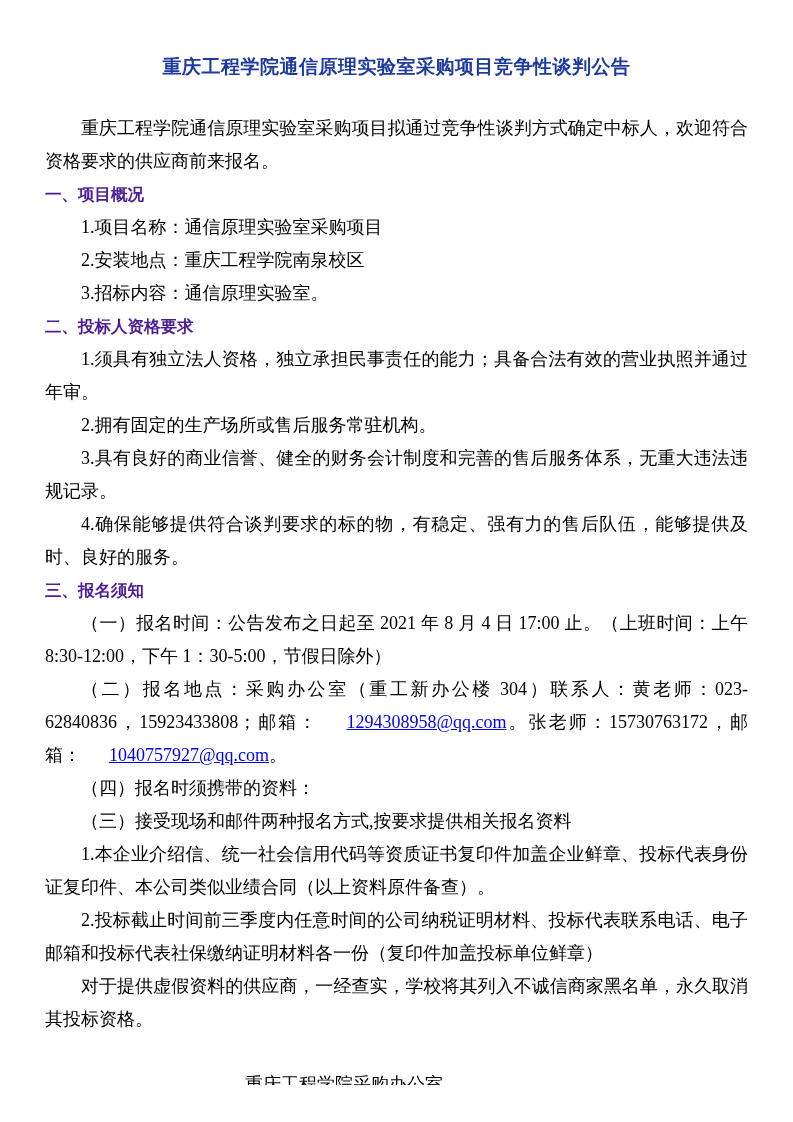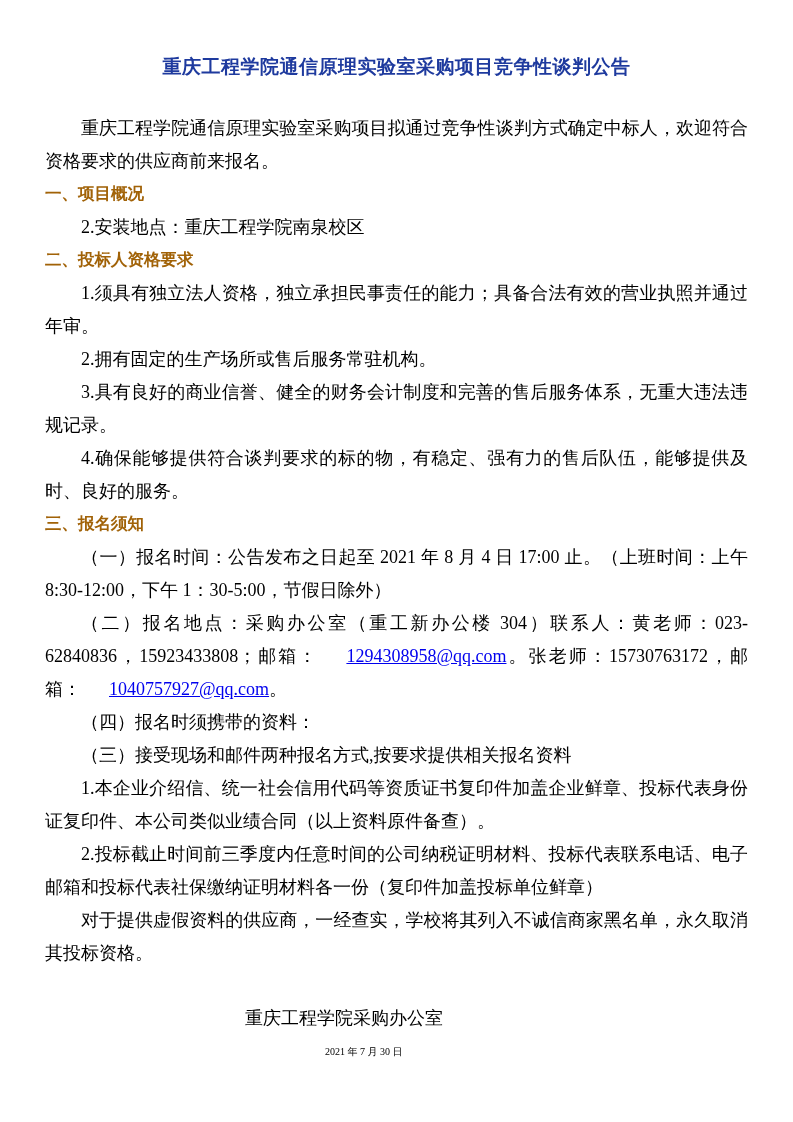--- a/index.html
+++ b/index.html
@@ -25,24 +25,24 @@
     margin-bottom: 30px;
     letter-spacing: 0.5px;
   }
   p.body-par {
     font-size: 18px;
     line-height: 33px;
     text-indent: 2em;
     text-align: justify;
   }
   h2.sec-heading {
-    font-family: Liberation Mono, monospace;
+    font-family: Liberation Sans, sans-serif;
     font-weight: bold;
     font-size: 16.5px;
-    color: #a16207;
+    color: #4c1d95;
     line-height: 33px;
     text-indent: 0;
   }
   a.email-link {
     color: #0000ee;
     text-decoration: underline;
     cursor: pointer;
     margin-left: 28px;
   }
   .signature-block { margin-top: 32px; }
@@ -63,21 +63,23 @@
 <body>
 
 <div class="page">
 
   <div class="doc-title">重庆工程学院通信原理实验室采购项目竞争性谈判公告</div>
 
   <p class="body-par">重庆工程学院通信原理实验室采购项目拟通过竞争性谈判方式确定中标人，欢迎符合资格要求的供应商前来报名。</p>
 
   <h2 class="sec-heading">一、项目概况</h2>
 
+  <p class="body-par">1.项目名称：通信原理实验室采购项目</p>
   <p class="body-par">2.安装地点：重庆工程学院南泉校区</p>
+  <p class="body-par">3.招标内容：通信原理实验室。</p>
 
   <h2 class="sec-heading">二、投标人资格要求</h2>
 
   <p class="body-par">1.须具有独立法人资格，独立承担民事责任的能力；具备合法有效的营业执照并通过年审。</p>
   <p class="body-par">2.拥有固定的生产场所或售后服务常驻机构。</p>
   <p class="body-par">3.具有良好的商业信誉、健全的财务会计制度和完善的售后服务体系，无重大违法违规记录。</p>
   <p class="body-par">4.确保能够提供符合谈判要求的标的物，有稳定、强有力的售后队伍，能够提供及时、良好的服务。</p>
 
   <h2 class="sec-heading">三、报名须知</h2>
 

